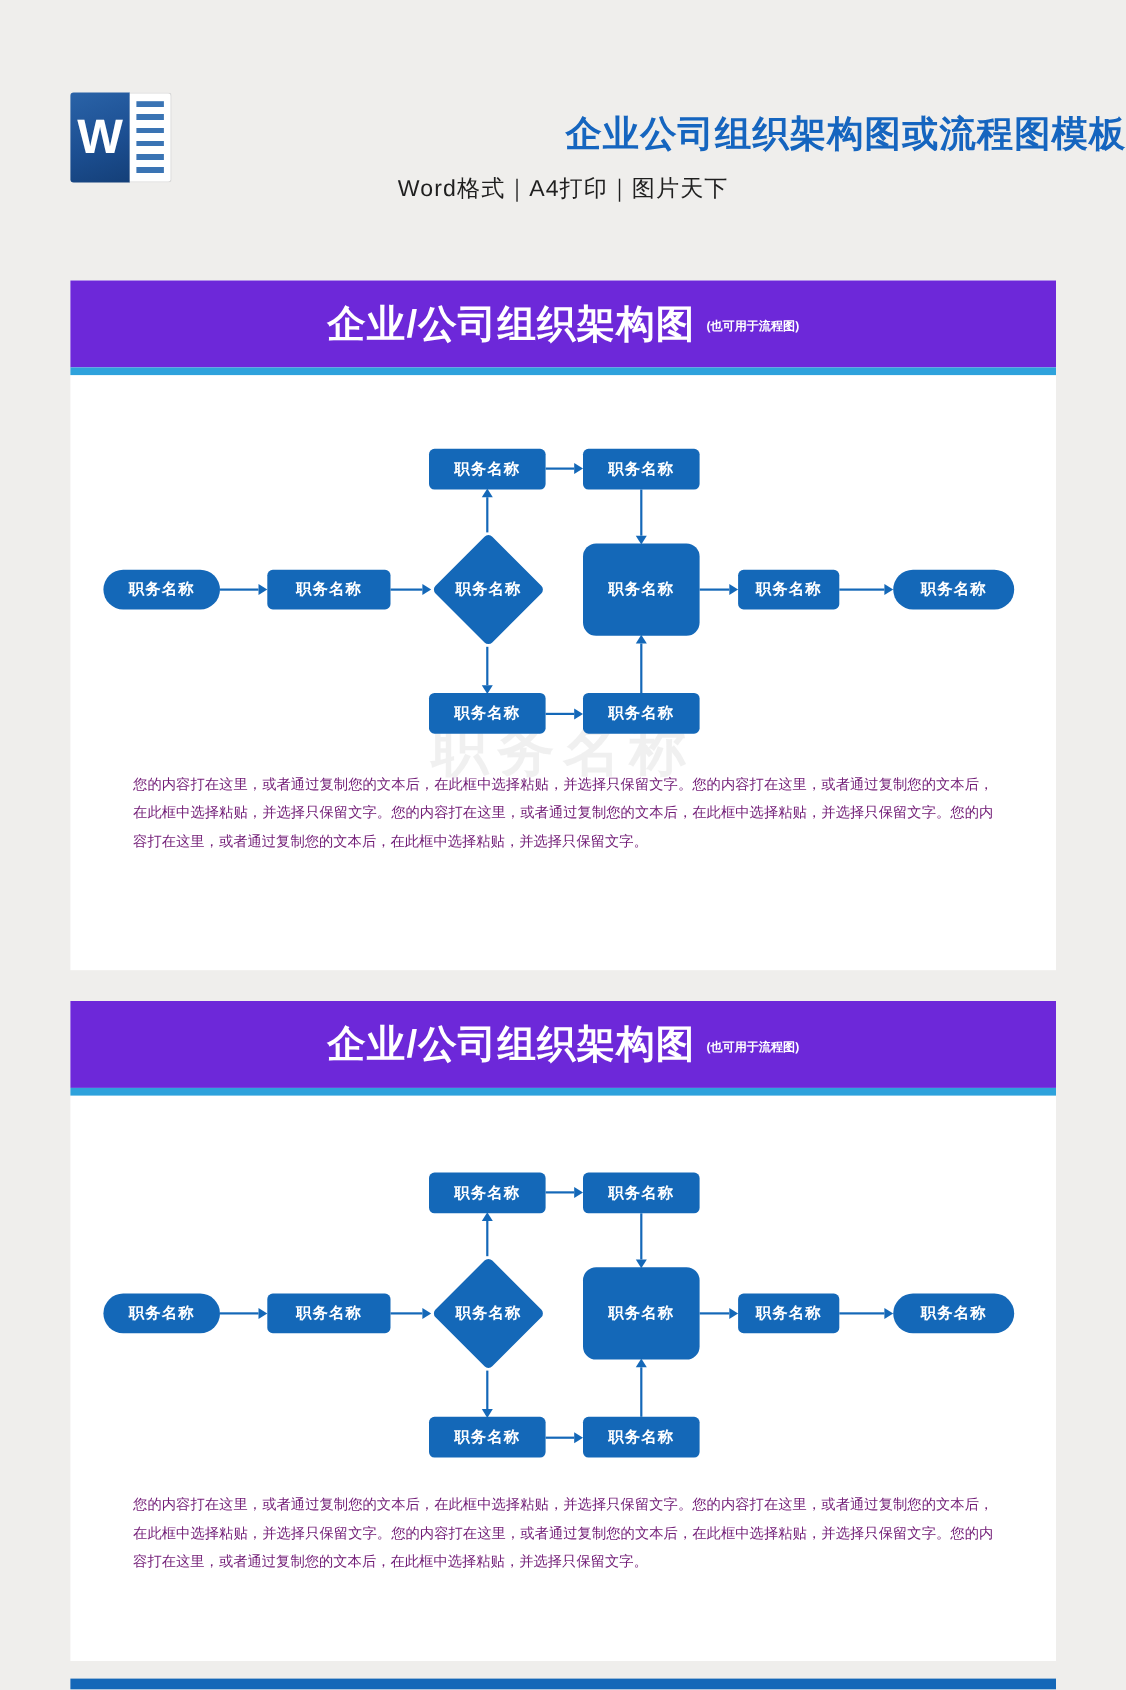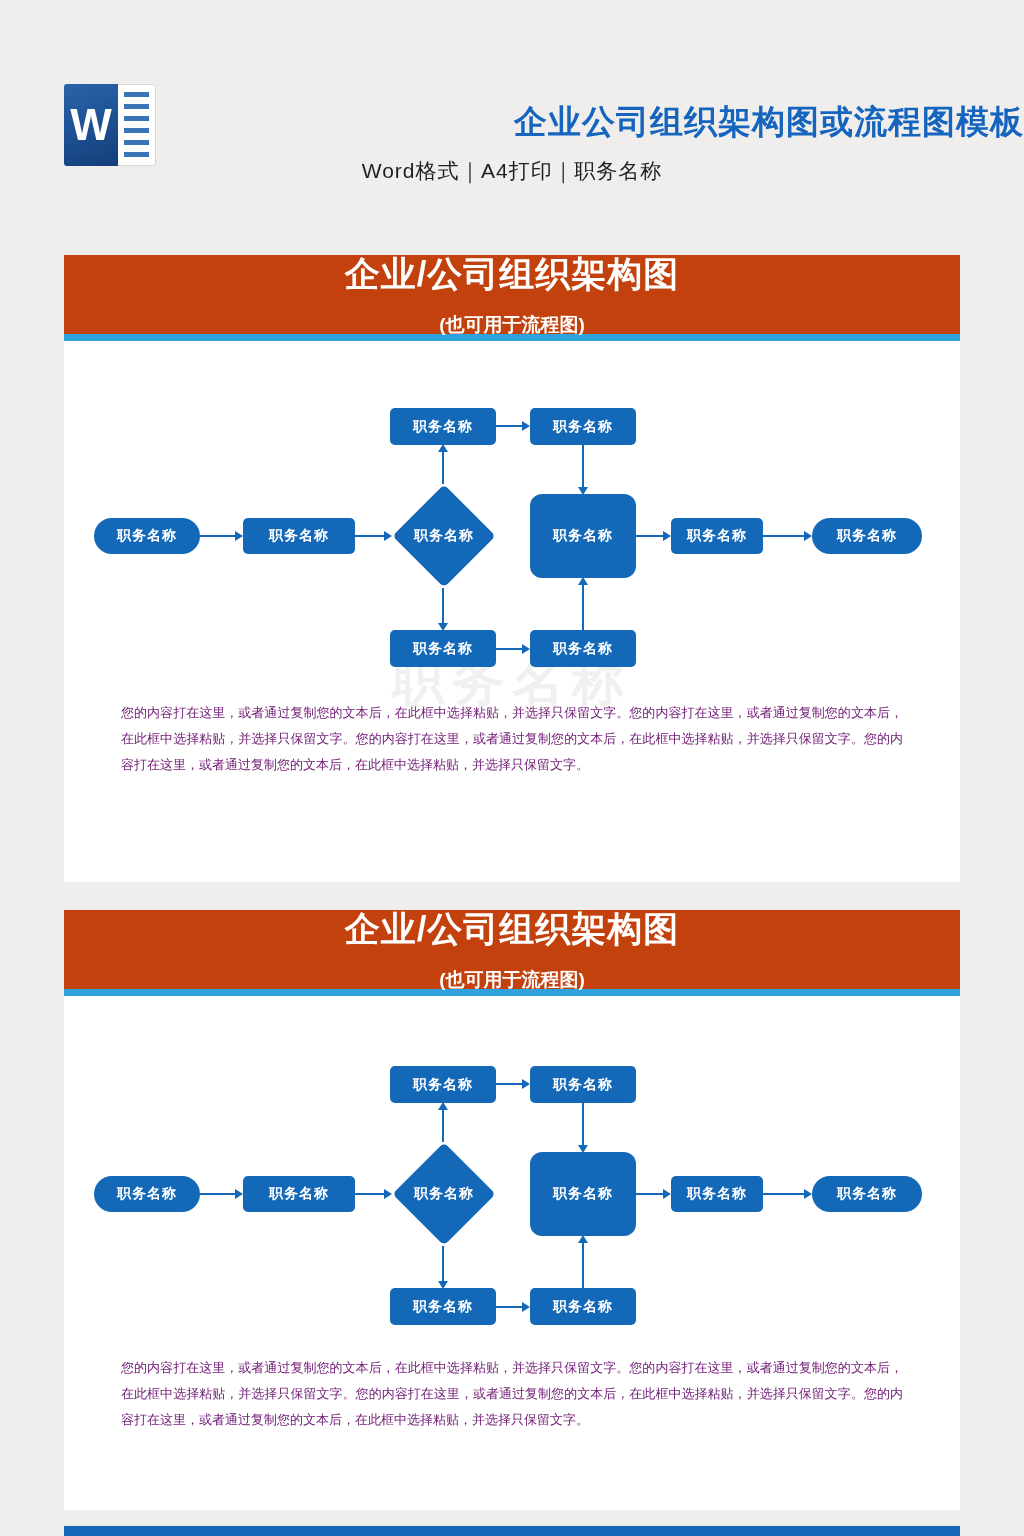--- a/index.html
+++ b/index.html
@@ -56,26 +56,26 @@
     background:#ffffff;
   }
   .card-1 { top:255px; height:627px; }
   .card-2 { top:910px; height:600px; }
   .card-3-sliver {
     position:absolute; left:64px; top:1526px;
     width:896px; height:10px; background:#1467b8;
   }
 
   .banner {
-    height:79px; background:#c2410c;
-    display:flex; align-items:center; justify-content:center;
-    color:#fff; gap:10px;flex-direction:column;
+    height:79px; background:#6d28d9;
+    display:flex; align-items:center; justify-content:center;
+    color:#fff; gap:10px;
   }
   .banner-title { font-size:35px; font-weight:bold; letter-spacing:1px; }
-  .banner-note  { font-size:19px; font-weight:bold; margin-top:4px; }
+  .banner-note  { font-size:11px; font-weight:bold; margin-top:4px; }
   .banner-strip { height:7px; background:#2ea2dc; }
 
   .watermark {
     position:absolute; left:328px; top:392px;
     font-size:52px; font-weight:bold; color:#777;
     opacity:0.10; letter-spacing:8px;
     pointer-events:none;
   }
 
   
@@ -160,21 +160,21 @@
 
 <div class="word-icon">
   <div class="word-icon-panel">
     <span>W</span>
   </div>
   <div class="word-icon-page">
     <div class="word-icon-lines"></div>
   </div>
 </div>
 <div class="page-title">企业公司组织架构图或流程图模板</div>
-<div class="page-subtitle">Word格式｜A4打印｜职务名称</div>
+<div class="page-subtitle">Word格式｜A4打印｜图片天下</div>
 
 <div class="card card-1">
   <div class="banner">
     <span class="banner-title">企业/公司组织架构图</span>
     <span class="banner-note">(也可用于流程图)</span>
   </div>
   <div class="banner-strip"></div>
 
   <div class="watermark">职务名称</div>
 

